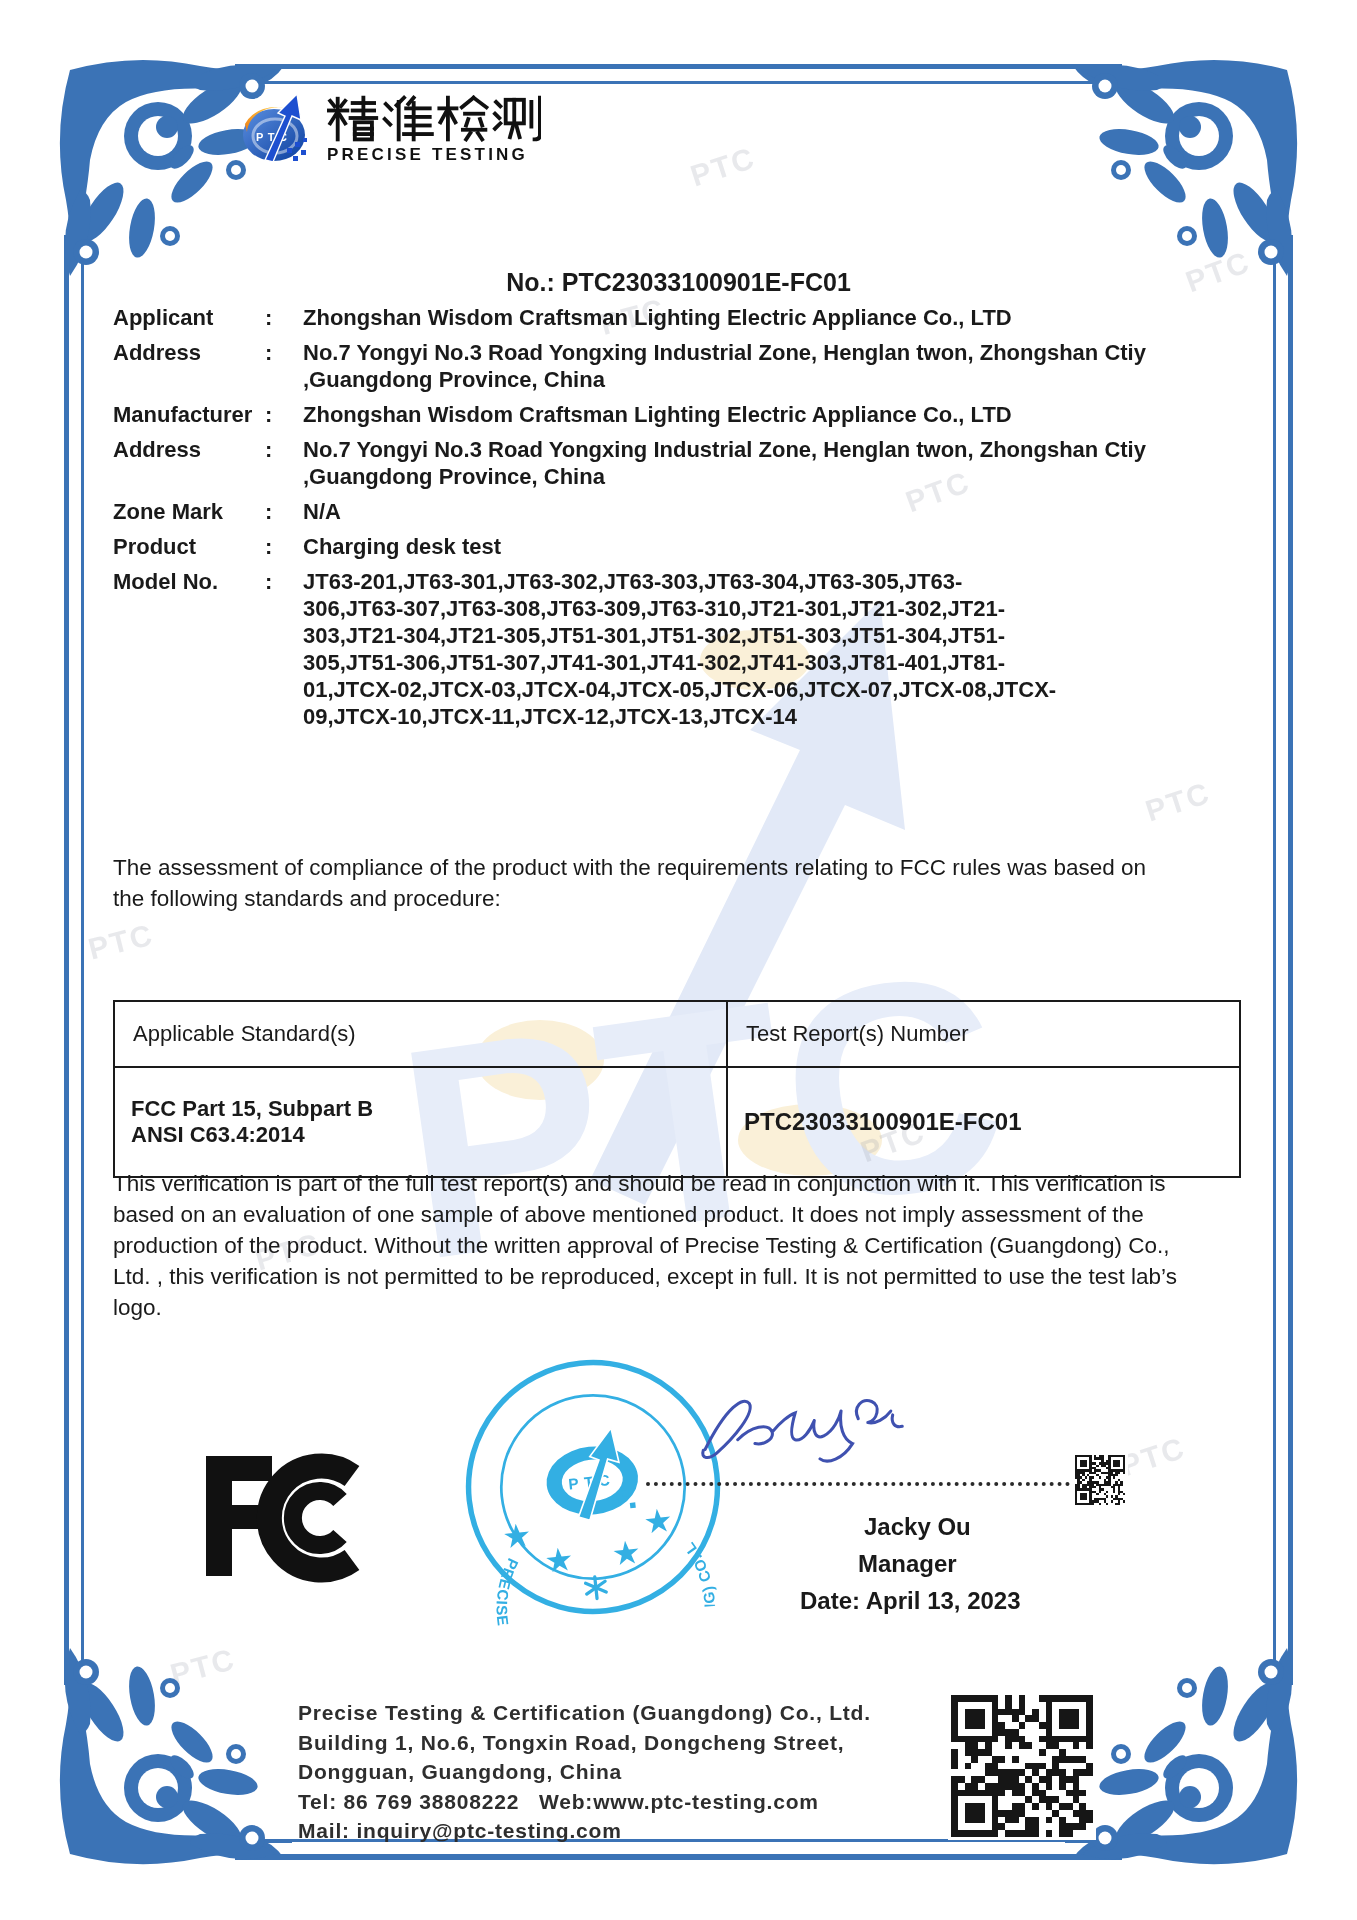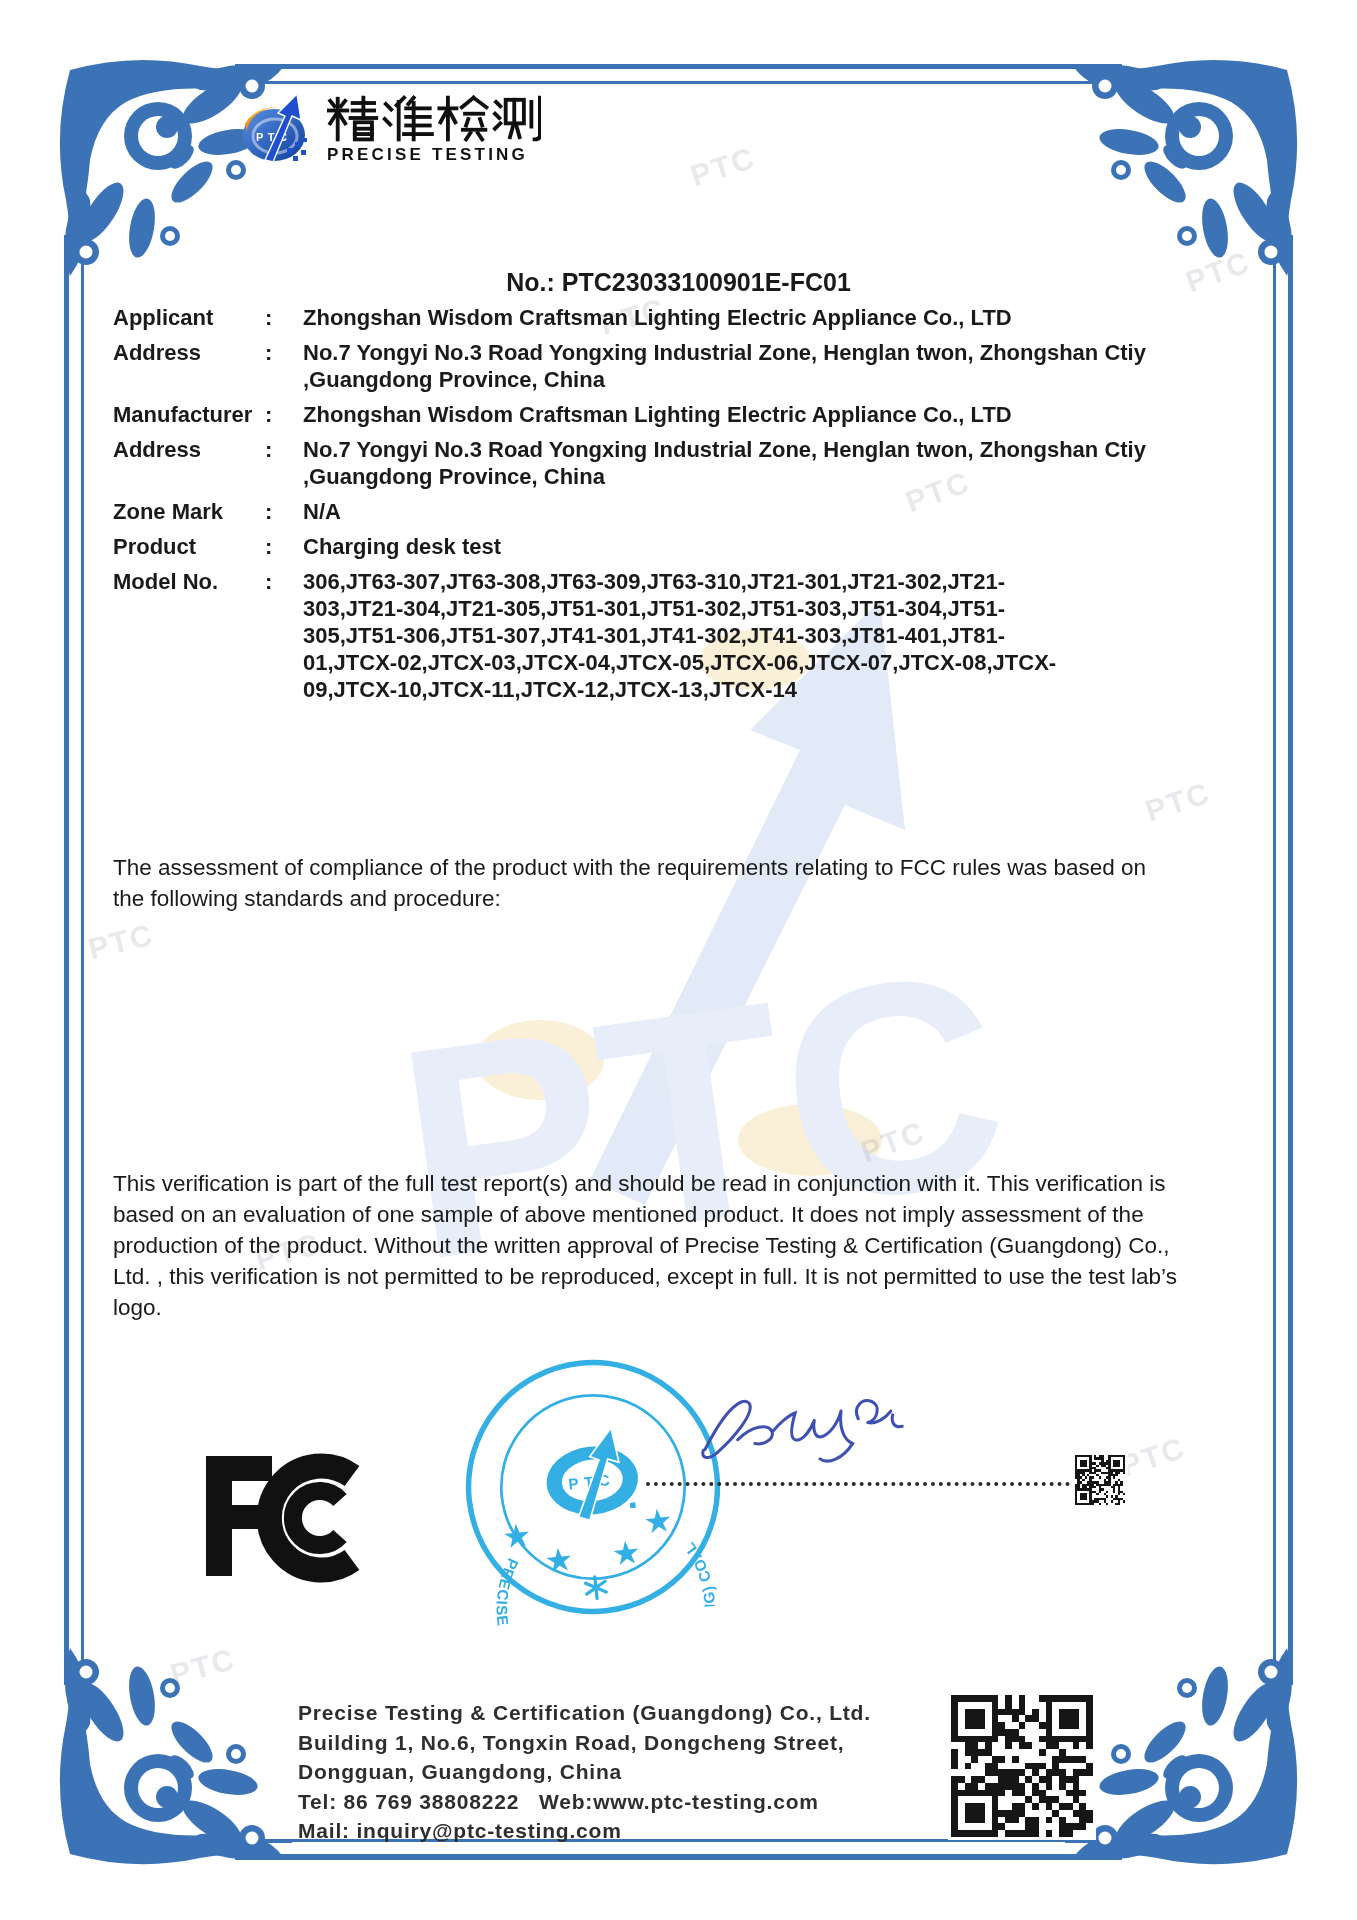--- a/index.html
+++ b/index.html
@@ -335,33 +335,49 @@
       </div>
       <div class="frow">
         <span>Product</span>
         <span>:</span>
         <span class="fval">Charging desk test</span>
       </div>
       <div class="frow">
         <span>Model No.</span>
         <span>:</span>
         <span class="fval">
+          <div>JT63-201,JT63-301,JT63-302,JT63-303,JT63-304,JT63-305,JT63-</div>
           <div>306,JT63-307,JT63-308,JT63-309,JT63-310,JT21-301,JT21-302,JT21-</div>
           <div>303,JT21-304,JT21-305,JT51-301,JT51-302,JT51-303,JT51-304,JT51-</div>
           <div>305,JT51-306,JT51-307,JT41-301,JT41-302,JT41-303,JT81-401,JT81-</div>
           <div>01,JTCX-02,JTCX-03,JTCX-04,JTCX-05,JTCX-06,JTCX-07,JTCX-08,JTCX-</div>
           <div>09,JTCX-10,JTCX-11,JTCX-12,JTCX-13,JTCX-14</div>
         </span>
       </div>
     </div>
 
     <div class="para p-block">
       <p>The assessment of compliance of the product with the requirements relating to FCC rules was based on the following standards and procedure:</p>
     </div>
 
+    <table class="stable">
+      <tbody>
+          <tr class="hrow">
+        <td class="col1">Applicable Standard(s)</td>
+        <td>Test Report(s) Number</td>
+      </tr>
+      <tr class="drow">
+        <td class="col1">
+          <div>FCC Part 15, Subpart B</div>
+          <div>ANSI C63.4:2014</div>
+        </td>
+        <td class="report">PTC23033100901E-FC01</td>
+      </tr>
+    </tbody>
+      </table>
 
     <div class="para verify">This verification is part of the full test report(s) and should be read in conjunction with it. This verification is based on an evaluation of one sample of above mentioned product. It does not imply assessment of the production of the product. Without the written approval of Precise Testing &amp; Certification (Guangdong) Co., Ltd. , this verification is not permitted to be reproduced, except in full. It is not permitted to use the test lab’s logo.</div>
 
     <svg class="fcc" viewBox="0 0 200 160">
       <path d="M14,20 h66 v25 h-40 v24 h34 v24 h-34 v47 h-26 z" fill="#111"></path>
       <path d="M160,40 A52,52 0 1 0 160,124" fill="none" stroke="#111" stroke-width="25"></path>
       <path d="M148,64 A27,27 0 1 0 148,100" fill="none" stroke="#111" stroke-width="18"></path>
     </svg>
 
     <svg class="stamp" viewBox="0 0 240 240">
@@ -836,20 +852,25 @@
         <i style="grid-area:21/14"></i>
         <i style="grid-area:21/15;background:transparent"></i>
         <i style="grid-area:21/16;background:transparent"></i>
         <i style="grid-area:21/17;background:transparent"></i>
         <i style="grid-area:21/18"></i>
         <i style="grid-area:21/19"></i>
         <i style="grid-area:21/20;background:transparent"></i>
         <i style="grid-area:21/21;background:transparent"></i>
       </div>
 
+    <div class="sig-text">
+      <div class="sig-name">Jacky Ou</div>
+      <div class="sig-title">Manager</div>
+      <div class="sig-date">Date: April 13, 2023</div>
+    </div>
 
     <div class="footer-text">
       <div>Precise Testing &amp; Certification (Guangdong) Co., Ltd.</div>
       <div>Building 1, No.6, Tongxin Road, Dongcheng Street,</div>
       <div>Dongguan, Guangdong, China</div>
       <div>Tel: 86 769 38808222   Web:www.ptc-testing.com</div>
       <div>Mail: inquiry@ptc-testing.com</div>
     </div>
     <div class="qr footer-qr">
         <i style="grid-area:1/1"></i>

